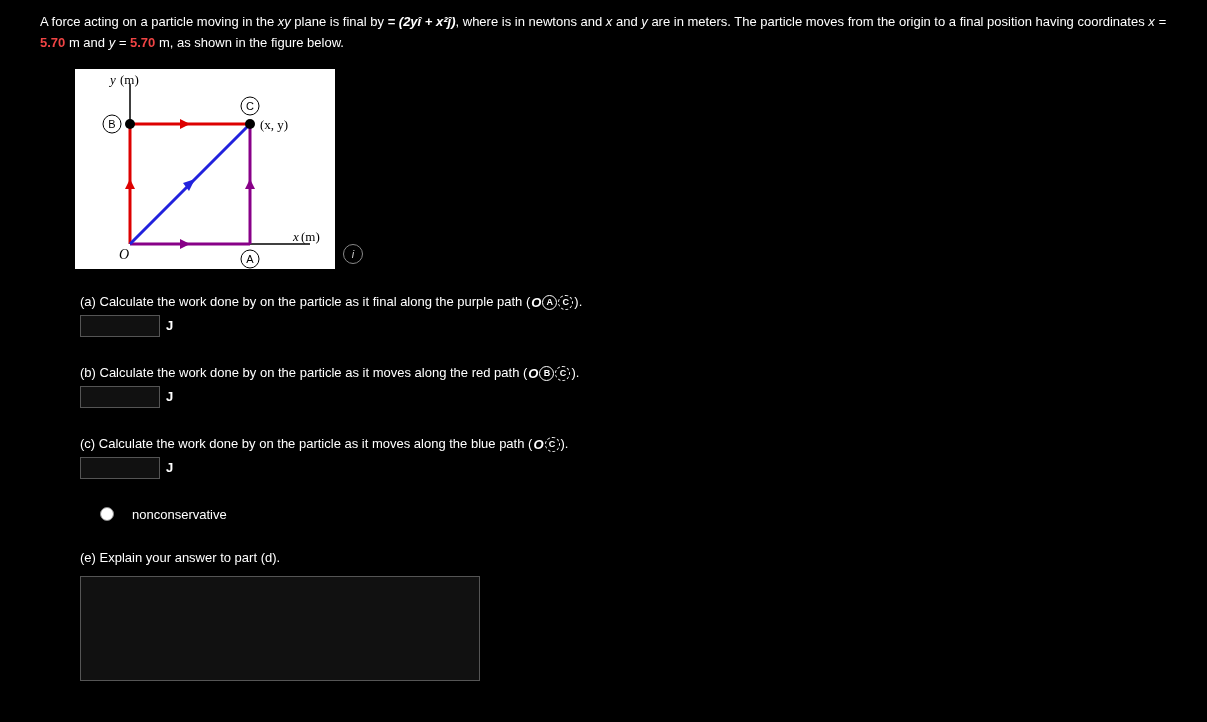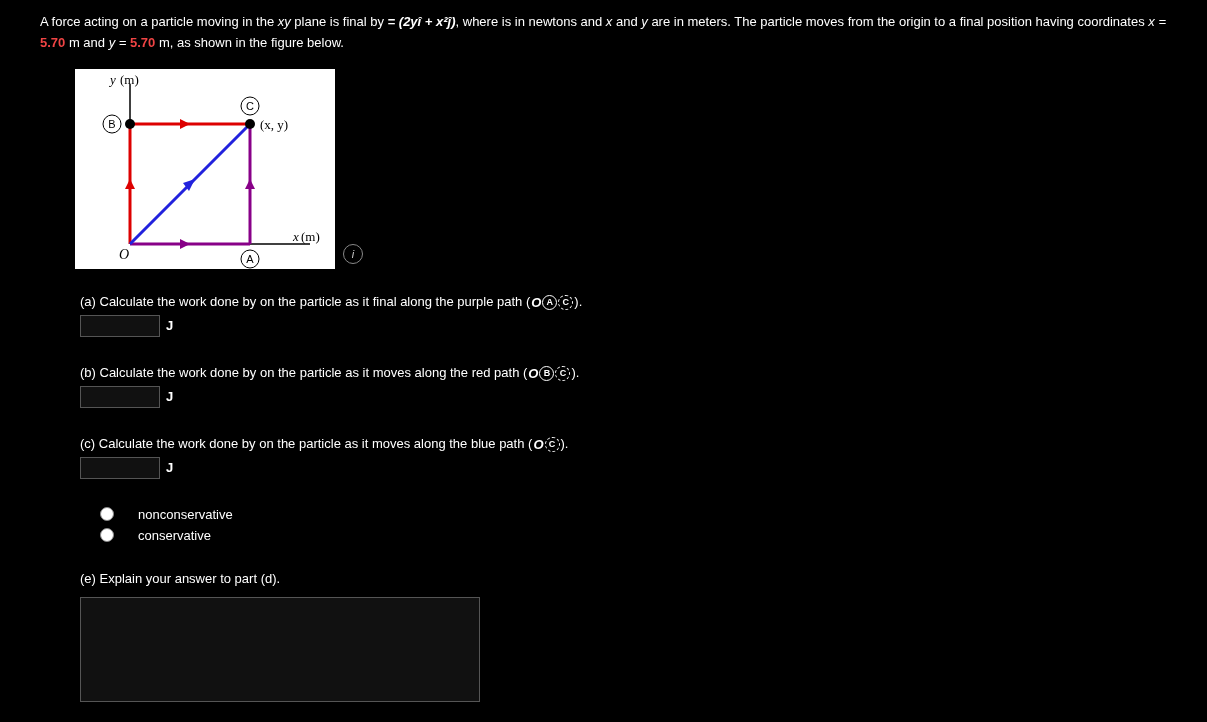--- a/index.html
+++ b/index.html
@@ -23,21 +23,21 @@
     margin-bottom: 5px;
   }
   .part { margin: 0 0 28px 40px; }
   .part-text { margin-bottom: 5px; }
   .answer-row { margin-top: 4px; display: flex; align-items: center; gap: 4px; }
   .answer-input {
     background: #111; border: 1px solid #555; color: #fff;
     width: 80px; height: 22px; padding: 2px 4px; font-size: 12px;
   }
   .unit { margin-left: 2px; font-weight: bold; }
-  .radio-row { display: flex; align-items: center; gap: 24px; margin: 6px 0 6px 20px; }
+  .radio-row { display: flex; align-items: center; gap: 18px; margin: 6px 0 6px 20px; }
   .radio-circle {
     width: 14px; height: 14px; border-radius: 50%; background: #fff;
     border: 1px solid #888; cursor: pointer; flex-shrink: 0;
   }
   .textarea-answer {
     background: #111; border: 1px solid #555; color: #fff;
     width: 400px; height: 105px; padding: 4px; font-size: 12px; margin-top: 6px;
     resize: none;
   }
   .path-badge {
@@ -141,22 +141,18 @@
     <input class="answer-input" type="text" style="">
     <span class="unit">J</span>
   </div>
 </div>
 
 <div class="part">
   <div class="radio-row">
     <div class="radio-circle"></div>
     <span>nonconservative</span>
   </div>
-  <div class="radio-row">
-    <div class="radio-circle"></div>
-    <span>conservative</span>
-  </div>
 </div>
 
 <div class="part">
   <div class="part-text">(e) Explain your answer to part (d).</div>
   <textarea class="textarea-answer" style=""></textarea>
 </div>
 
 </body></html>

